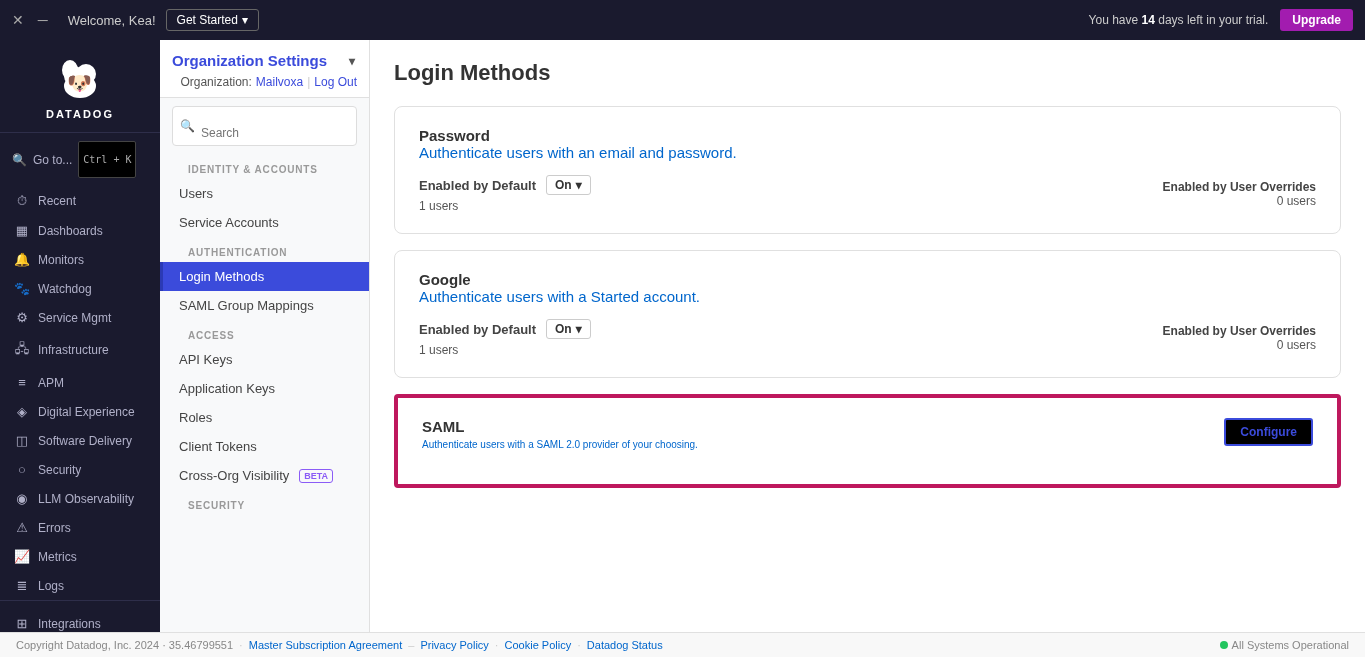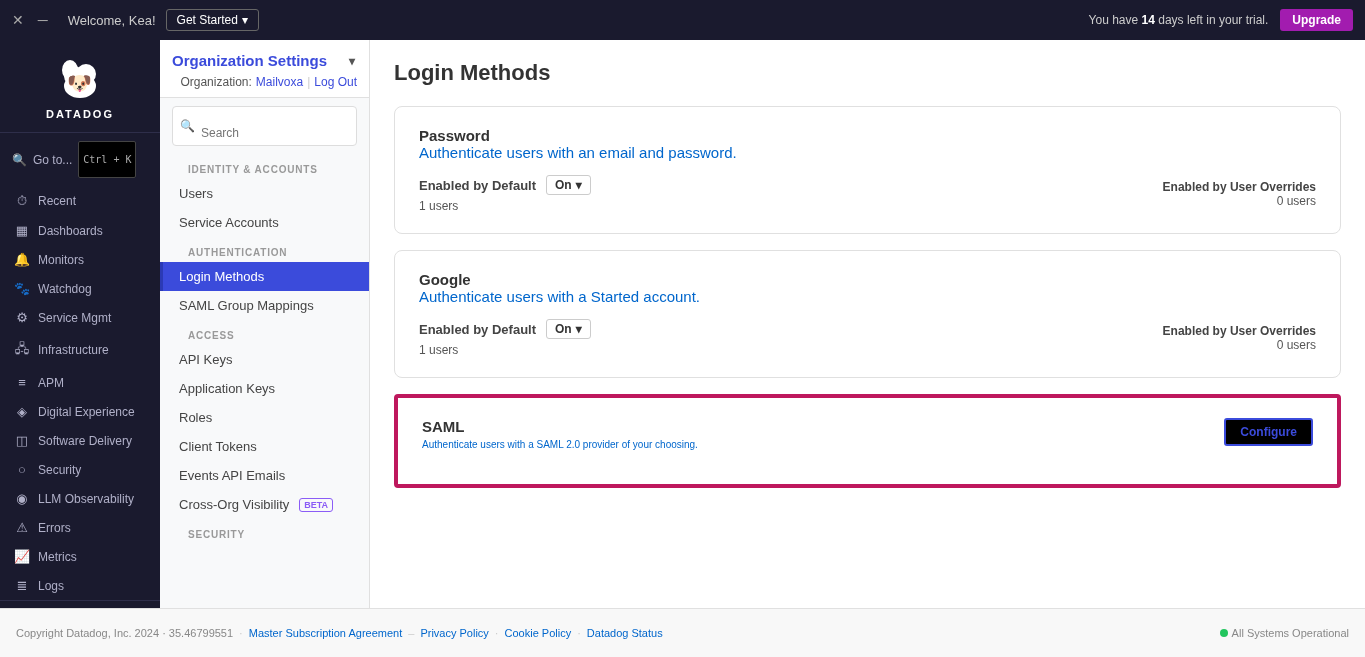--- a/index.html
+++ b/index.html
@@ -278,21 +278,21 @@
       align-items: flex-start;
       justify-content: space-between;
     }
     .saml-left .method-name { font-size: 15px; font-weight: 600; color: #333; margin-bottom: 4px; }
     .saml-left .method-desc { font-size: 10px; color: #0066cc; }
 
     
     .footer {
       background: #f8f8f8;
       border-top: 1px solid #e0e0e0;
-      padding: 18px 16px;
+      padding: 6px 16px;
       font-size: 11px;
       color: #888;
       display: flex;
       align-items: flex-start;
       gap: 6px;
       flex-shrink: 0;
     }
     .footer a { color: #0066cc; text-decoration: none; }
     .footer .separator { color: #ccc; }
     .footer .status-dot { width: 8px; height: 8px; border-radius: 50%; background: #22c55e; display: inline-block; }
@@ -458,23 +458,20 @@
       <div class="sec-nav-item">
         <span>Application Keys</span>
       </div>
       <div class="sec-nav-item">
         <span>Roles</span>
       </div>
       <div class="sec-nav-item">
         <span>Client Tokens</span>
       </div>
       <div class="sec-nav-item">
-        <span>Events API Emails</span>
-      </div>
-      <div class="sec-nav-item">
         <span>Cross-Org Visibility</span>
         <span class="badge-beta">BETA</span>
       </div>
 
       <div class="section-label">SECURITY</div>
 
     </div>
   </div>
 
   <div class="main-content">

